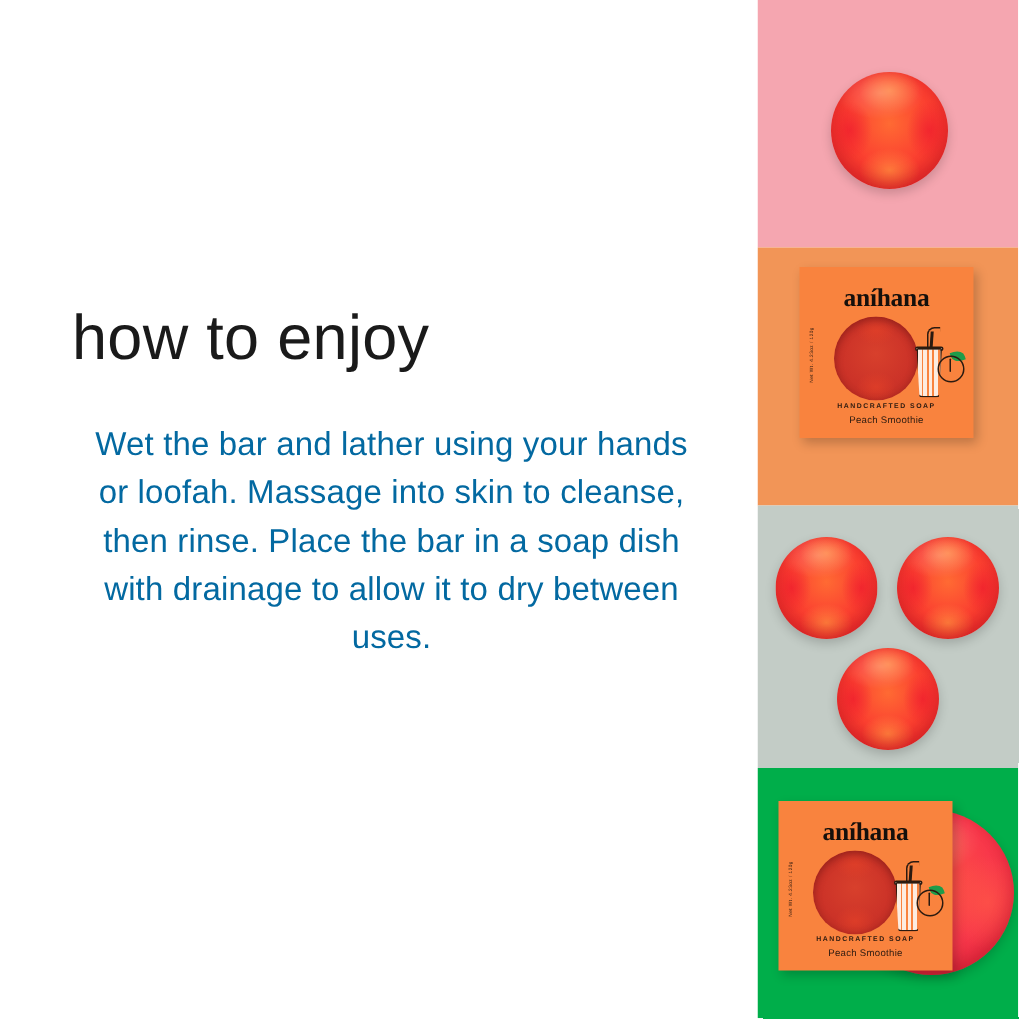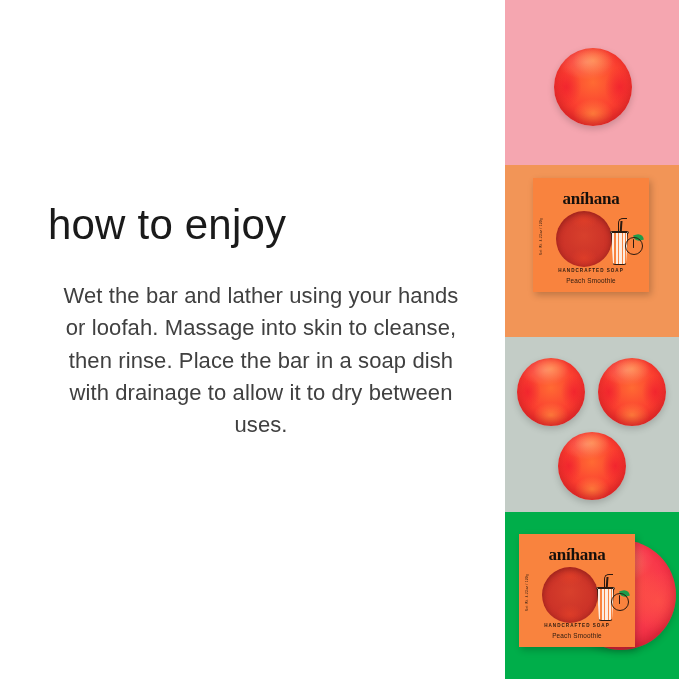--- a/index.html
+++ b/index.html
@@ -36,21 +36,21 @@
     white-space: nowrap;
   }
   #body-copy {
     position: absolute;
     left: 56px;
     top: 258px;
     width: 410px;
     font-size: 22px;
     font-weight: 300;
     line-height: 1.47;
-    color: #404040;
+    color: #0369a1;
     letter-spacing: 0.1px;
   }
 
   
   #strip {
     position: absolute;
     left: 505px; top: 0;
     width: 174px; height: 679px;
     overflow: hidden;
   }

